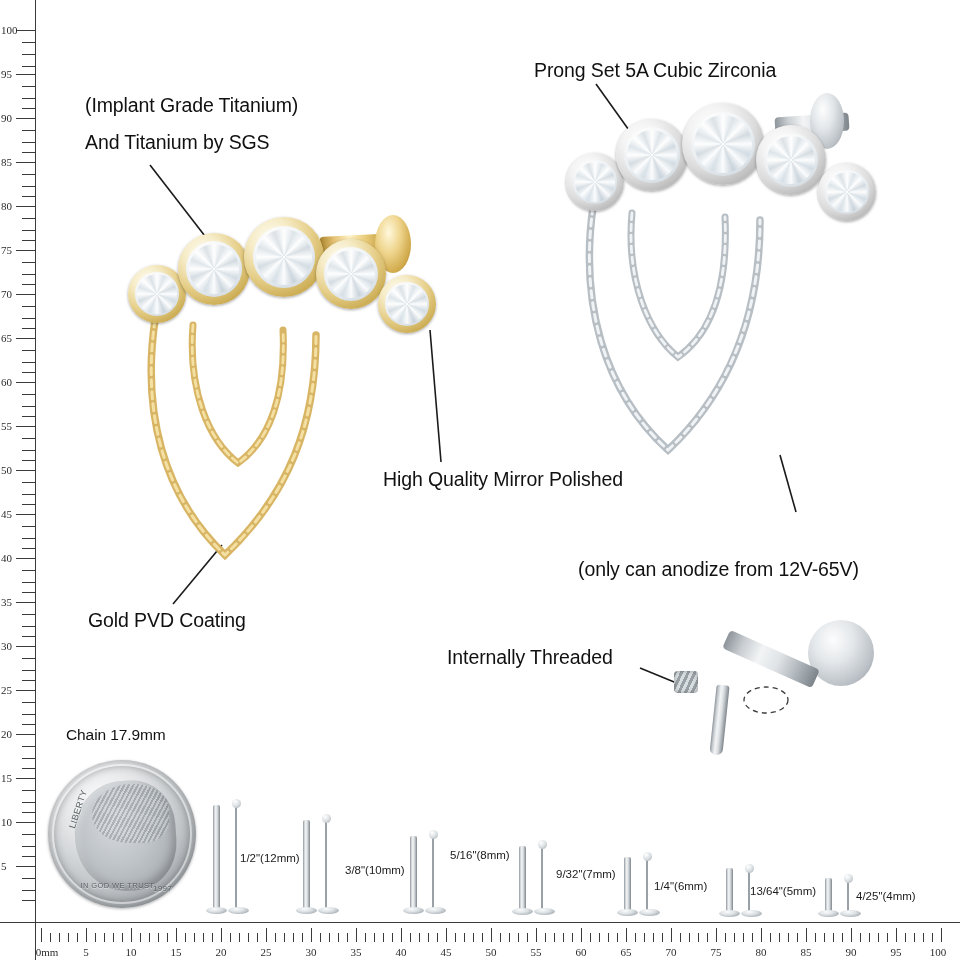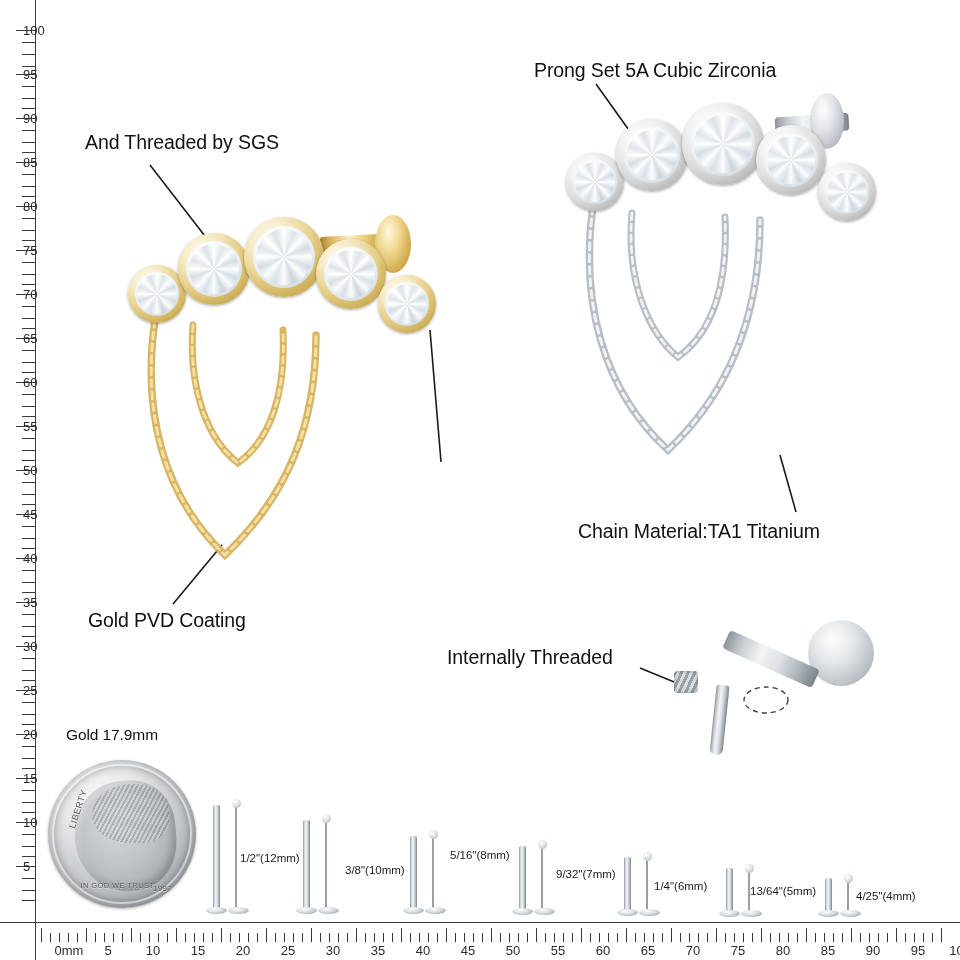--- a/index.html
+++ b/index.html
@@ -30,25 +30,24 @@
   .tick {
     position: absolute;
     background: #3a3a3a;
   }
   .ruler-v .tick { left: 22px; height: 1px; width: 13px; }
   .ruler-v .tick.major { left: 16px; width: 19px; }
   .ruler-h .tick { bottom: 18px; width: 1px; height: 9px; }
   .ruler-h .tick.major { bottom: 18px; height: 14px; }
   .rl-label {
     position: absolute;
-    font-size: 13px;
+    font-size: 11px;
     color: #2c2c2c;
-    font-family: Liberation Sans, sans-serif;
+    font-family: Liberation Serif, serif;
     white-space: nowrap;
-    margin-left: 22px;
   }
   .ruler-v .rl-label { left: 1px; transform: translateY(-50%); }
   .ruler-h .rl-label { bottom: 2px; transform: translateX(-50%); }
   .axis-line {
     position: absolute;
     background: #3a3a3a;
   }
 
   
   .ann {
@@ -442,33 +441,35 @@
 
     <path d="M796,512 L780,455" stroke="#1a1a1a" stroke-width="1.6" fill="none"></path>
 
     <path d="M173,604 L222,545" stroke="#1a1a1a" stroke-width="1.6" fill="none"></path>
 
     <path d="M640,668 L679,684" stroke="#1a1a1a" stroke-width="1.6" fill="none"></path>
 
     <ellipse cx="766" cy="700" rx="22" ry="13" stroke="#3b3b3b" stroke-width="1.3" fill="none" stroke-dasharray="5,4"></ellipse>
   </svg>
 
-  <div class="ann" style="left:85px; top:129px;">And Threaded by SGS</div>
+  <div class="ann" style="left:85px; top:92px;">(Implant Grade Titanium)</div>
+  <div class="ann" style="left:85px; top:129px;">And Titanium by SGS</div>
 
   <div class="ann" style="left:534px; top:57px;">Prong Set 5A Cubic Zirconia</div>
 
-
-  <div class="ann" style="left:578px; top:518px;">Chain Material:TA1 Titanium</div>
+  <div class="ann" style="left:383px; top:466px;">High Quality Mirror Polished</div>
+
+  <div class="ann" style="left:578px; top:556px;">(only can anodize from 12V-65V)</div>
 
   <div class="ann" style="left:88px; top:607px;">Gold PVD Coating</div>
 
   <div class="ann" style="left:447px; top:644px;">Internally Threaded</div>
 
 
-  <div class="ann dime" style="left:66px; top:724px;">Gold 17.9mm</div>
+  <div class="ann dime" style="left:66px; top:724px;">Chain 17.9mm</div>
 
   <div class="piece" style="left:120px; top:195px; width:320px; height:380px;">
 
     <div class="post-bar gold-grad" style="left:200px; top:40px; width:78px; height:19px; transform:rotate(-3deg); border-radius:4px;"></div>
     <div class="disc-gold" style="position:absolute; left:255px; top:20px; width:36px; height:58px;"></div>
 
     <svg style="position:absolute; left:0; top:0; width:320px; height:380px;">
       <path d="M35,125 C22,215 42,300 105,360 C168,300 196,230 196,140" stroke="#d6b15c" stroke-width="7.5" fill="none" stroke-linecap="round" opacity="0.95"></path>
       <path d="M35,125 C22,215 42,300 105,360 C168,300 196,230 196,140" stroke="#f4e0a3" stroke-width="3" fill="none" stroke-linecap="round" stroke-dasharray="7,5"></path>
       <path d="M73,130 C68,195 88,245 118,268 C150,245 166,200 163,135" stroke="#d6b15c" stroke-width="7" fill="none" stroke-linecap="round" opacity="0.95"></path>

